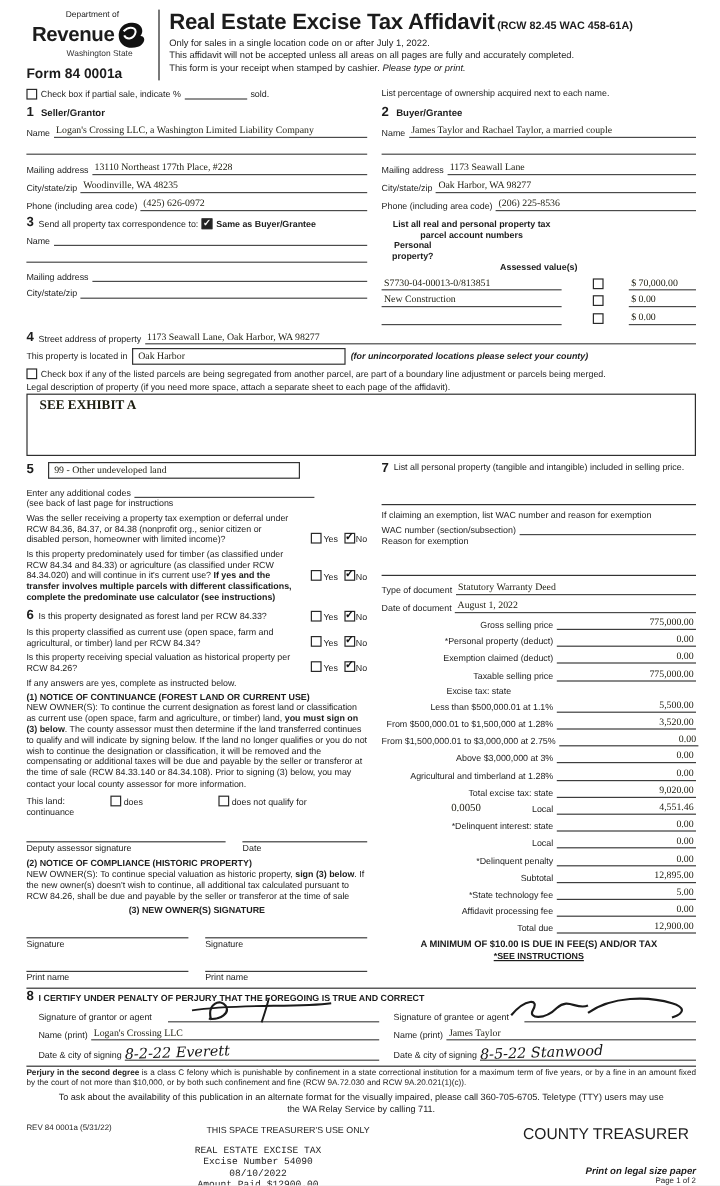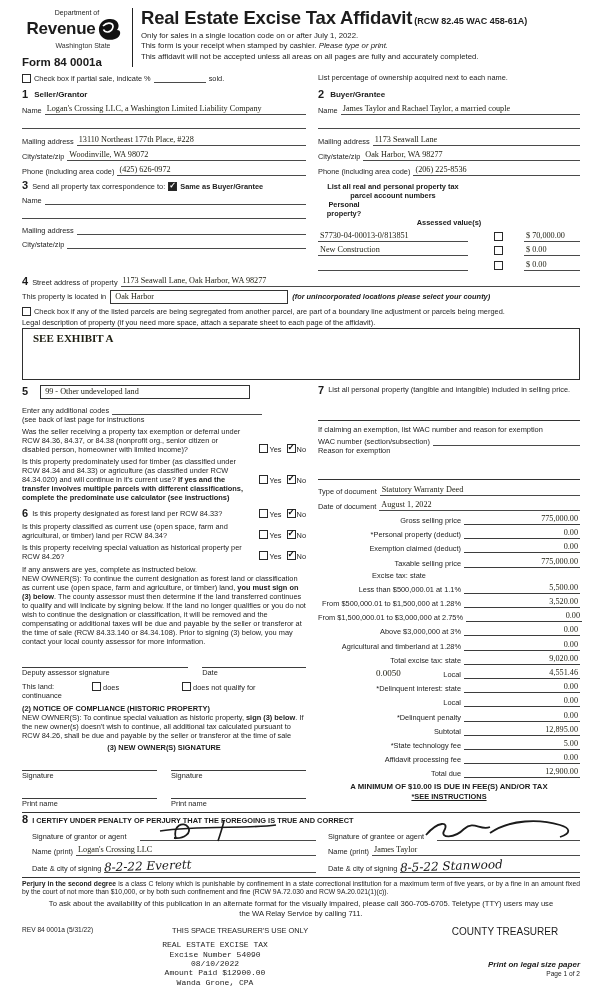--- a/index.html
+++ b/index.html
@@ -90,25 +90,25 @@
       <div class="wstate">Washington State</div>
       <div class="formno">Form 84 0001a</div>
     </div>
     <div class="vdiv"></div>
     <div class="title-col">
       <div>
         <span class="title">Real Estate Excise Tax Affidavit</span>
         <span class="rcw">(RCW 82.45 WAC 458-61A)</span>
       </div>
       <div class="note">Only for sales in a single location code on or after July 1, 2022.</div>
+      <div class="note">This affidavit will not be accepted unless all areas on all pages are fully and accurately completed.</div>
       <div class="note">
         <span>This form is your receipt when stamped by cashier.</span>
         <span class="i">Please type or print.</span>
       </div>
-      <div class="note">This affidavit will not be accepted unless all areas on all pages are fully and accurately completed.</div>
     </div>
   </div>
 
   <div class="cols2">
     <div class="c-left row" style="align-items:flex-end;">
       <span class="cb"></span>
       <span class="lbl" style="margin-left:3px;">Check box if partial sale, indicate %</span>
       <span class="fill" style="max-width:52px;"></span>
       <span class="lbl" style="margin-left:3px;">sold.</span>
     </div>
@@ -125,21 +125,21 @@
           <span class="lbl">Name</span>
           <span class="fill typed">Logan's Crossing LLC, a Washington Limited Liability Company</span>
         </div>
       <div class="blank-line"></div>
       <div class="frow" style="margin-top:6px;">
           <span class="lbl">Mailing address</span>
           <span class="fill typed">13110 Northeast 177th Place, #228</span>
         </div>
       <div class="frow">
           <span class="lbl">City/state/zip</span>
-          <span class="fill typed">Woodinville, WA 98072</span>
+          <span class="fill typed">Woodinville, WA 48235</span>
         </div>
       <div class="frow">
           <span class="lbl">Phone (including area code)</span>
           <span class="fill typed">(425) 626-0972</span>
         </div>
     </div>
     <div class="c-right">
       <div class="sec-h">
           <span class="secno">2</span>
           <span class="t">Buyer/Grantee</span>
@@ -260,39 +260,40 @@
       <div class="qrow">
         <span class="qtext">Is this property classified as current use (open space, farm and agricultural, or timber) land per RCW 84.34?</span>
         <span class="yn"><span class="cb"></span><span>Yes</span><span class="cb on"></span><span>No</span></span>
       </div>
       <div class="qrow">
         <span class="qtext">Is this property receiving special valuation as historical property per RCW 84.26?</span>
         <span class="yn"><span class="cb"></span><span>Yes</span><span class="cb on"></span><span>No</span></span>
       </div>
 
       <div style="margin-top:4px;">If any answers are yes, complete as instructed below.</div>
+      <div class="b" style="margin-top:2px;">(1) NOTICE OF CONTINUANCE (FOREST LAND OR CURRENT USE)</div>
       <div>
         <span>NEW OWNER(S): To continue the current designation as forest land or classification as current use (open space, farm and agriculture, or timber) land, </span><span class="b">you must sign on (3) below</span><span>. The county assessor must then determine if the land transferred continues  to qualify and will indicate by signing below. If the land no longer qualifies or you do not wish to continue the designation or classification, it will be removed and the compensating or additional taxes will be due and payable by the seller or transferor at the time of sale (RCW 84.33.140 or 84.34.108). Prior to signing (3) below, you may contact your local county assessor for more information.</span>
-      </div>
-
-      <div class="row" style="margin-top:10px;gap:14px;">
-        <div style="flex:1.6;">
-            <div class="sigline"></div>
-            <div>Deputy assessor signature</div>
-          </div>
-        <div style="flex:1;">
-            <div class="sigline"></div>
-            <div>Date</div>
-          </div>
       </div>
 
       <div class="row" style="margin-top:5px;align-items:flex-start;">
         <span style="width:70px;"><span>This land:</span><br><span>continuance</span></span>
         <span style="width:90px;"><span class="cb"></span> <span>does</span></span>
         <span><span class="cb"></span> <span>does not qualify for</span></span>
+      </div>
+
+      <div class="row" style="margin-top:10px;gap:14px;">
+        <div style="flex:1.6;">
+            <div class="sigline"></div>
+            <div>Deputy assessor signature</div>
+          </div>
+        <div style="flex:1;">
+            <div class="sigline"></div>
+            <div>Date</div>
+          </div>
       </div>
 
       <div class="b" style="margin-top:4px;">(2) NOTICE OF COMPLIANCE (HISTORIC PROPERTY)</div>
       <div>
         <span>NEW OWNER(S): To continue special valuation as historic property, </span><span class="b">sign (3) below</span><span>. If the new owner(s) doesn't wish to continue, all additional tax calculated pursuant to RCW 84.26, shall be due and payable by the seller or transferor at the time of sale</span>
       </div>
       <div class="b" style="text-align:center;margin-top:3px;">(3) NEW OWNER(S) SIGNATURE</div>
 
       <div class="row" style="margin-top:8px;gap:14px;">
         <div style="flex:1;">
@@ -466,21 +467,21 @@
 
   <div class="small" style="border-top:1px solid #333;margin-top:4px;padding-top:2px;text-align:justify;">
     <span class="b">Perjury in the second degree</span><span> is a class C felony which is punishable by confinement in a state correctional institution for a maximum term of five years, or by a fine in an amount fixed by the court of not more than $10,000, or by both such confinement and fine (RCW 9A.72.030 and RCW 9A.20.021(1)(c)).</span>
   </div>
   <div style="text-align:center;margin-top:3px;font-size:7.6px;width:92%;margin-left:4%;">To ask about the availability of this publication in an alternate format for the visually impaired, please call 360-705-6705. Teletype (TTY) users may use the WA Relay Service by calling 711.</div>
 
   <div class="relpos" style="margin-top:8px;">
     <div class="row" style="align-items:flex-start;">
       <div style="width:150px;font-size:6.6px;">REV 84 0001a   (5/31/22)</div>
       <div style="flex:1;text-align:left;font-size:7.4px;">THIS SPACE TREASURER'S USE ONLY</div>
-      <div style="width:150px;text-align:center;font-size:10px;">COUNTY TREASURER</div>
+      <div style="width:150px;text-align:center;font-size:13px;">COUNTY TREASURER</div>
     </div>
     <div class="stamp" style="width:210px;margin-left:88px;margin-top:2px;">
       <div>REAL ESTATE EXCISE TAX</div>
       <div>Excise Number 54090</div>
       <div>08/10/2022</div>
       <div>Amount Paid $12900.00</div>
       <div>Wanda Grone, CPA</div>
       <div>Island County Treasurer</div>
     </div>
     <div style="position:absolute;right:0;top:34px;text-align:right;">

